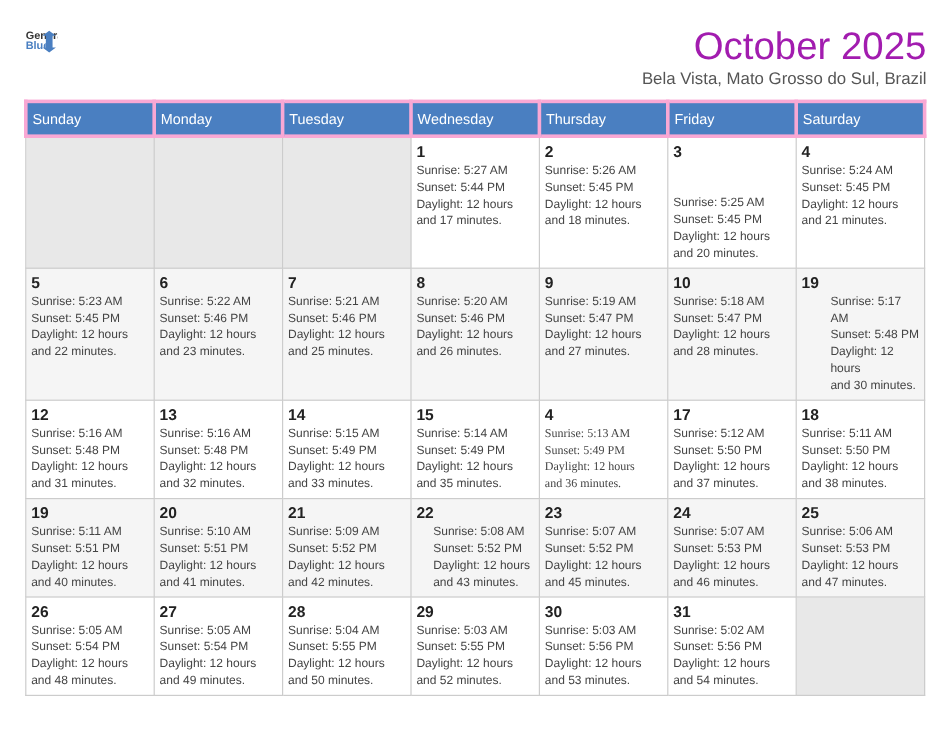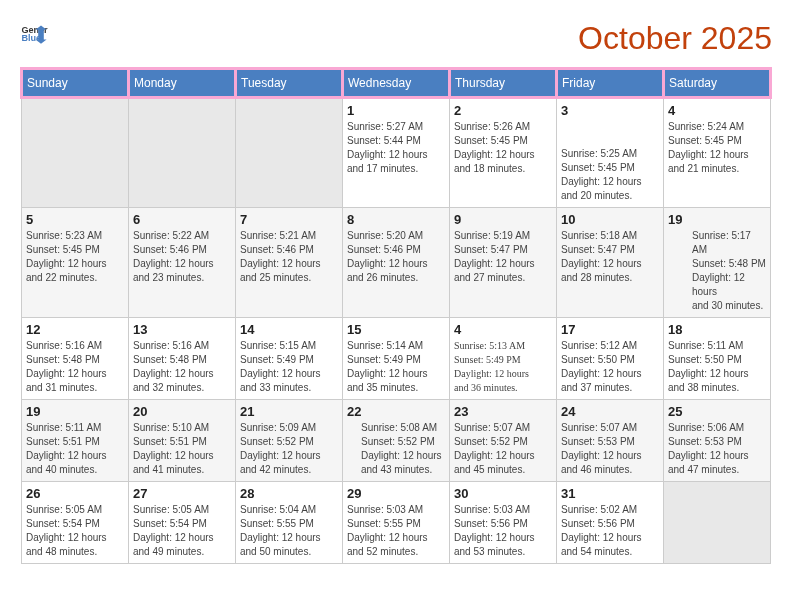--- a/index.html
+++ b/index.html
@@ -23,21 +23,21 @@
     }
     .logo-icon {
       width: 28px;
       height: 28px;
     }
     .title-section {
       text-align: right;
     }
     .month-title {
       font-size: 32px;
-      color: #c2410c;
+      color: #a21caf;
       font-weight: normal;
     }
     .subtitle {
       font-size: 14px;
       color: #555;
     }
     table {
       width: 100%;
       border-collapse: collapse;
       font-size: 11px;
@@ -86,20 +86,21 @@
 <div class="header-section">
   <div class="logo">
     <svg class="logo-icon" viewBox="0 0 40 40">
       <text x="2" y="18" font-size="13" font-weight="bold" fill="#333">General</text>
       <text x="2" y="30" font-size="13" font-weight="bold" fill="#4a7fc1">Blue</text>
       <polygon points="30,8 38,14 34,14 34,28 38,28 30,34 22,28 26,28 26,14 22,14" fill="#4a7fc1"></polygon>
     </svg>
   </div>
   <div class="title-section">
     <div class="month-title">October 2025</div>
+    <div class="subtitle">Bela Vista, Mato Grosso do Sul, Brazil</div>
   </div>
 </div>
 
 <table>
   <thead>
     <tr>
     <th>Sunday</th>
         <th>Monday</th>
         <th>Tuesday</th>
         <th>Wednesday</th>

